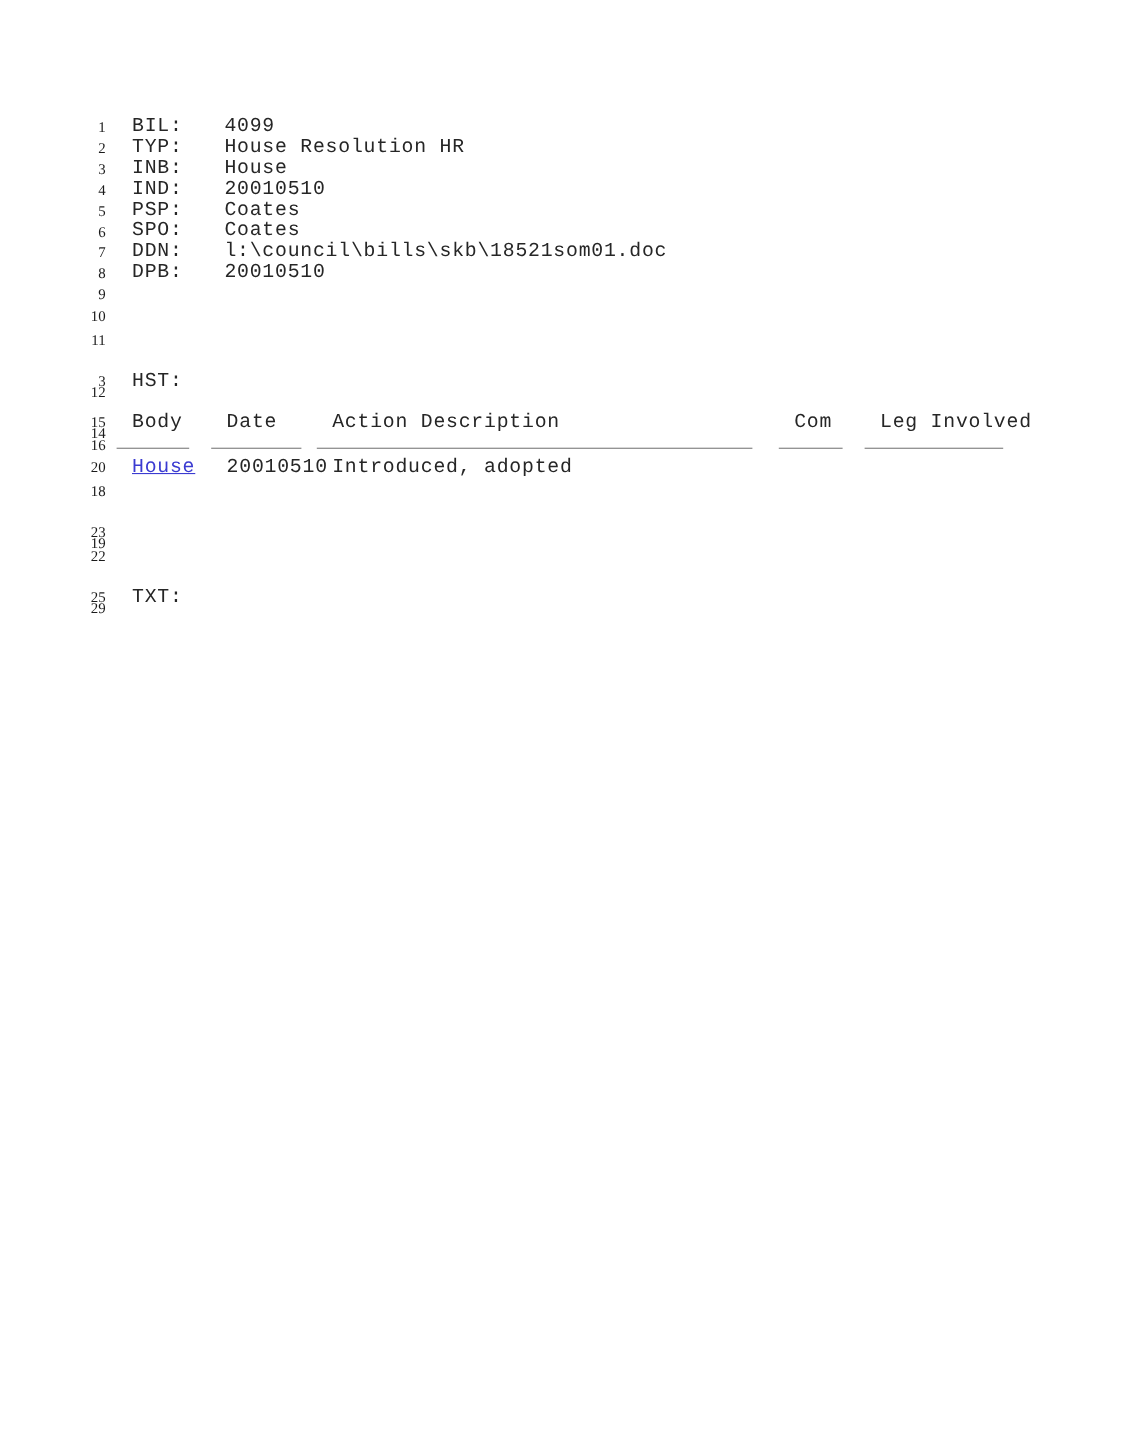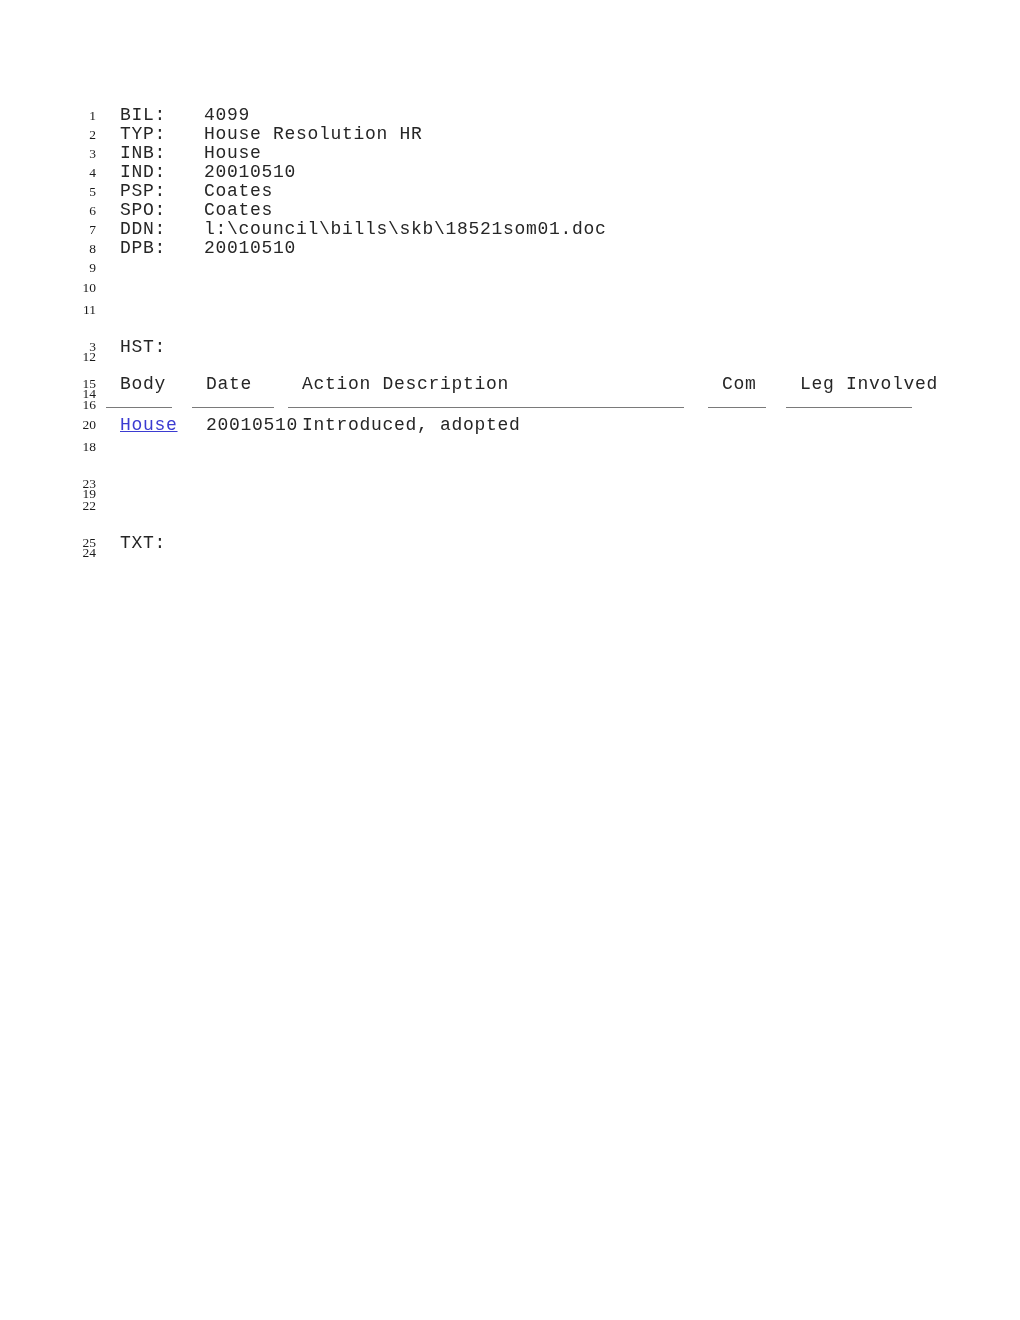--- a/index.html
+++ b/index.html
@@ -207,21 +207,21 @@
     </div>
 
 
     <div class="doc-line loose">
       <span class="line-no">23</span>
     </div>
     <div class="doc-line loose">
       <span class="line-no">22</span>
     </div>
     <div class="doc-line tight">
-      <span class="line-no">24</span>
+      <span class="line-no">29</span>
     </div>
 
     <div class="doc-line loose">
       <span class="line-no">25</span>
       <span class="line-body">TXT:</span>
     </div>
 
   </div>
 </div>
 

